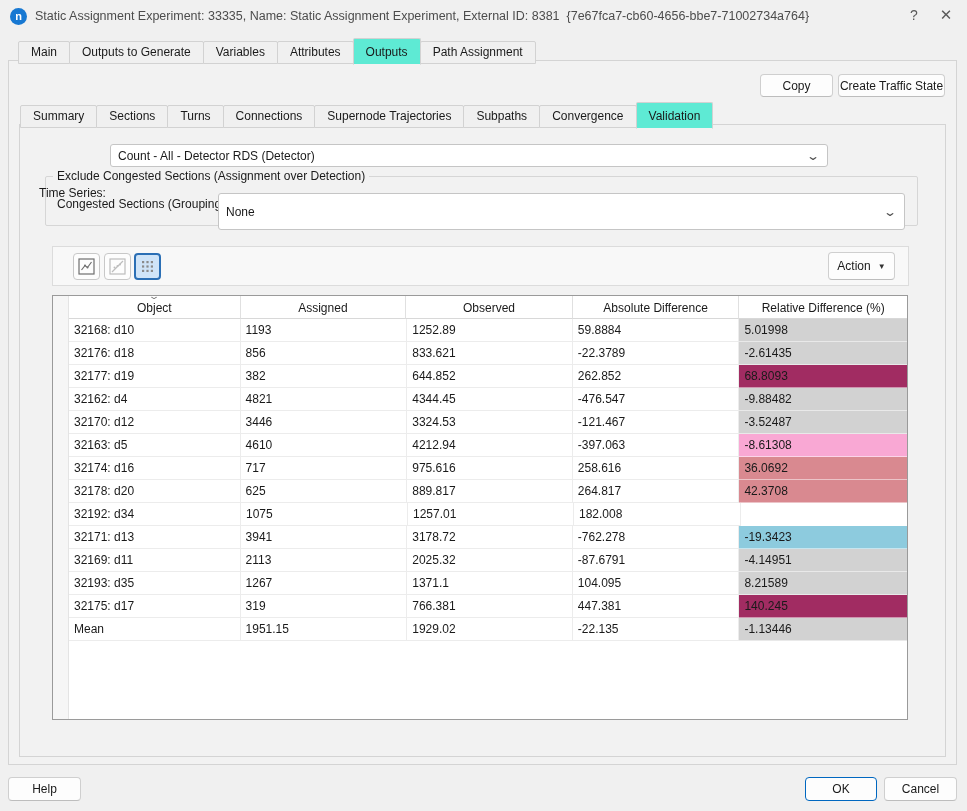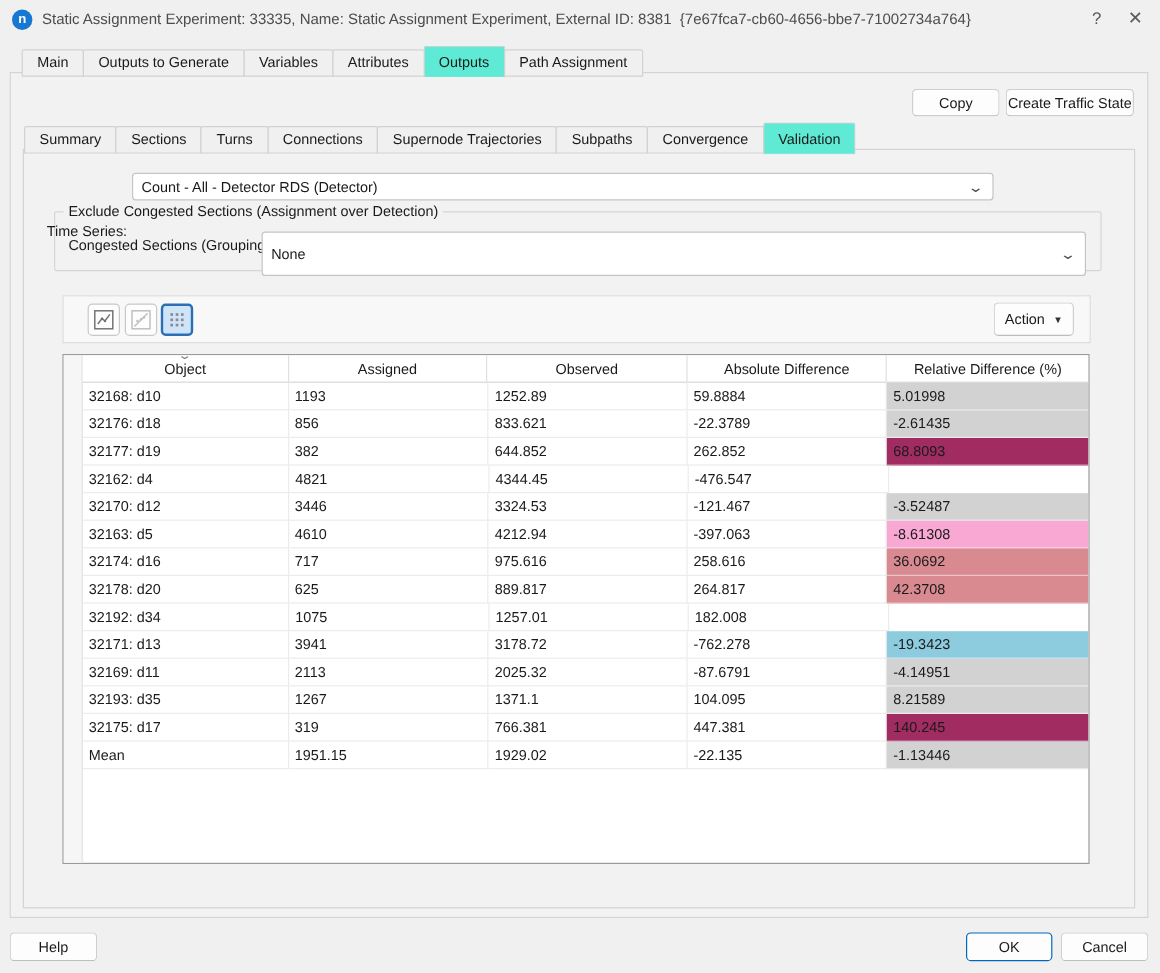--- a/index.html
+++ b/index.html
@@ -224,20 +224,21 @@
           <div class="td c1">382</div>
           <div class="td c2">644.852</div>
           <div class="td c3">262.852</div>
           <div class="td c4 rel" style="background: rgb(161, 44, 98);">68.8093</div>
         </div>
         <div class="trow">
           <div class="td c0">32162: d4</div>
           <div class="td c1">4821</div>
           <div class="td c2">4344.45</div>
           <div class="td c3">-476.547</div>
+          <div class="td c4 rel" style="background: rgb(210, 210, 210);">-9.88482</div>
         </div>
         <div class="trow">
           <div class="td c0">32170: d12</div>
           <div class="td c1">3446</div>
           <div class="td c2">3324.53</div>
           <div class="td c3">-121.467</div>
           <div class="td c4 rel" style="background: rgb(210, 210, 210);">-3.52487</div>
         </div>
         <div class="trow">
           <div class="td c0">32163: d5</div>

